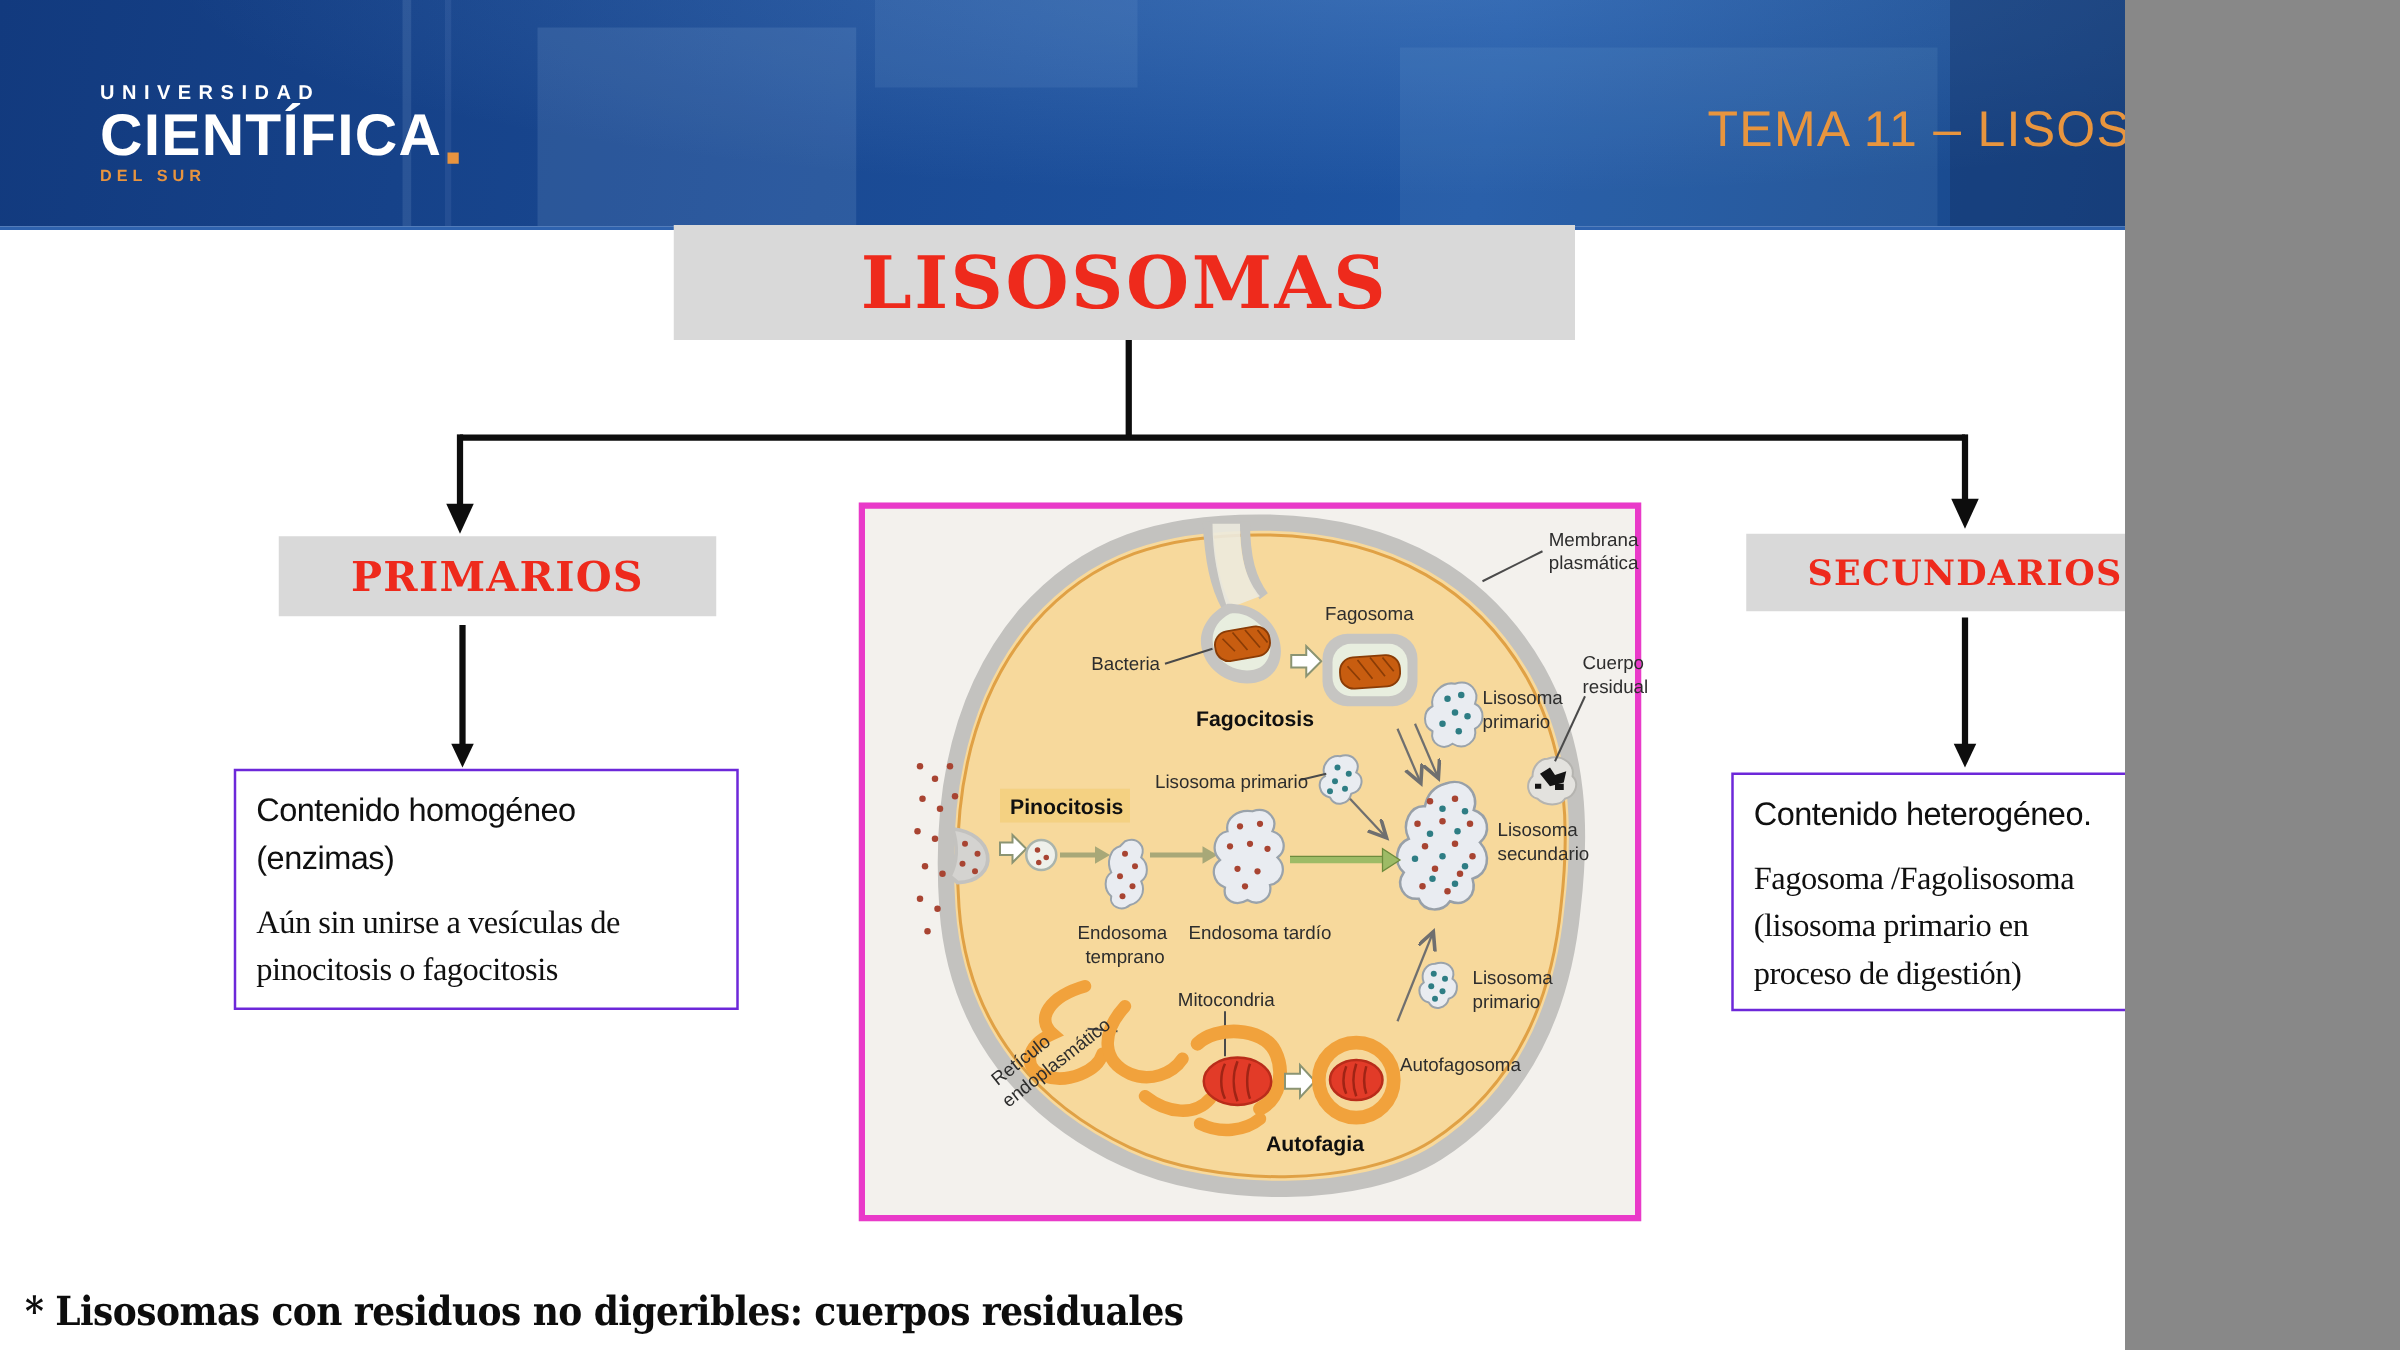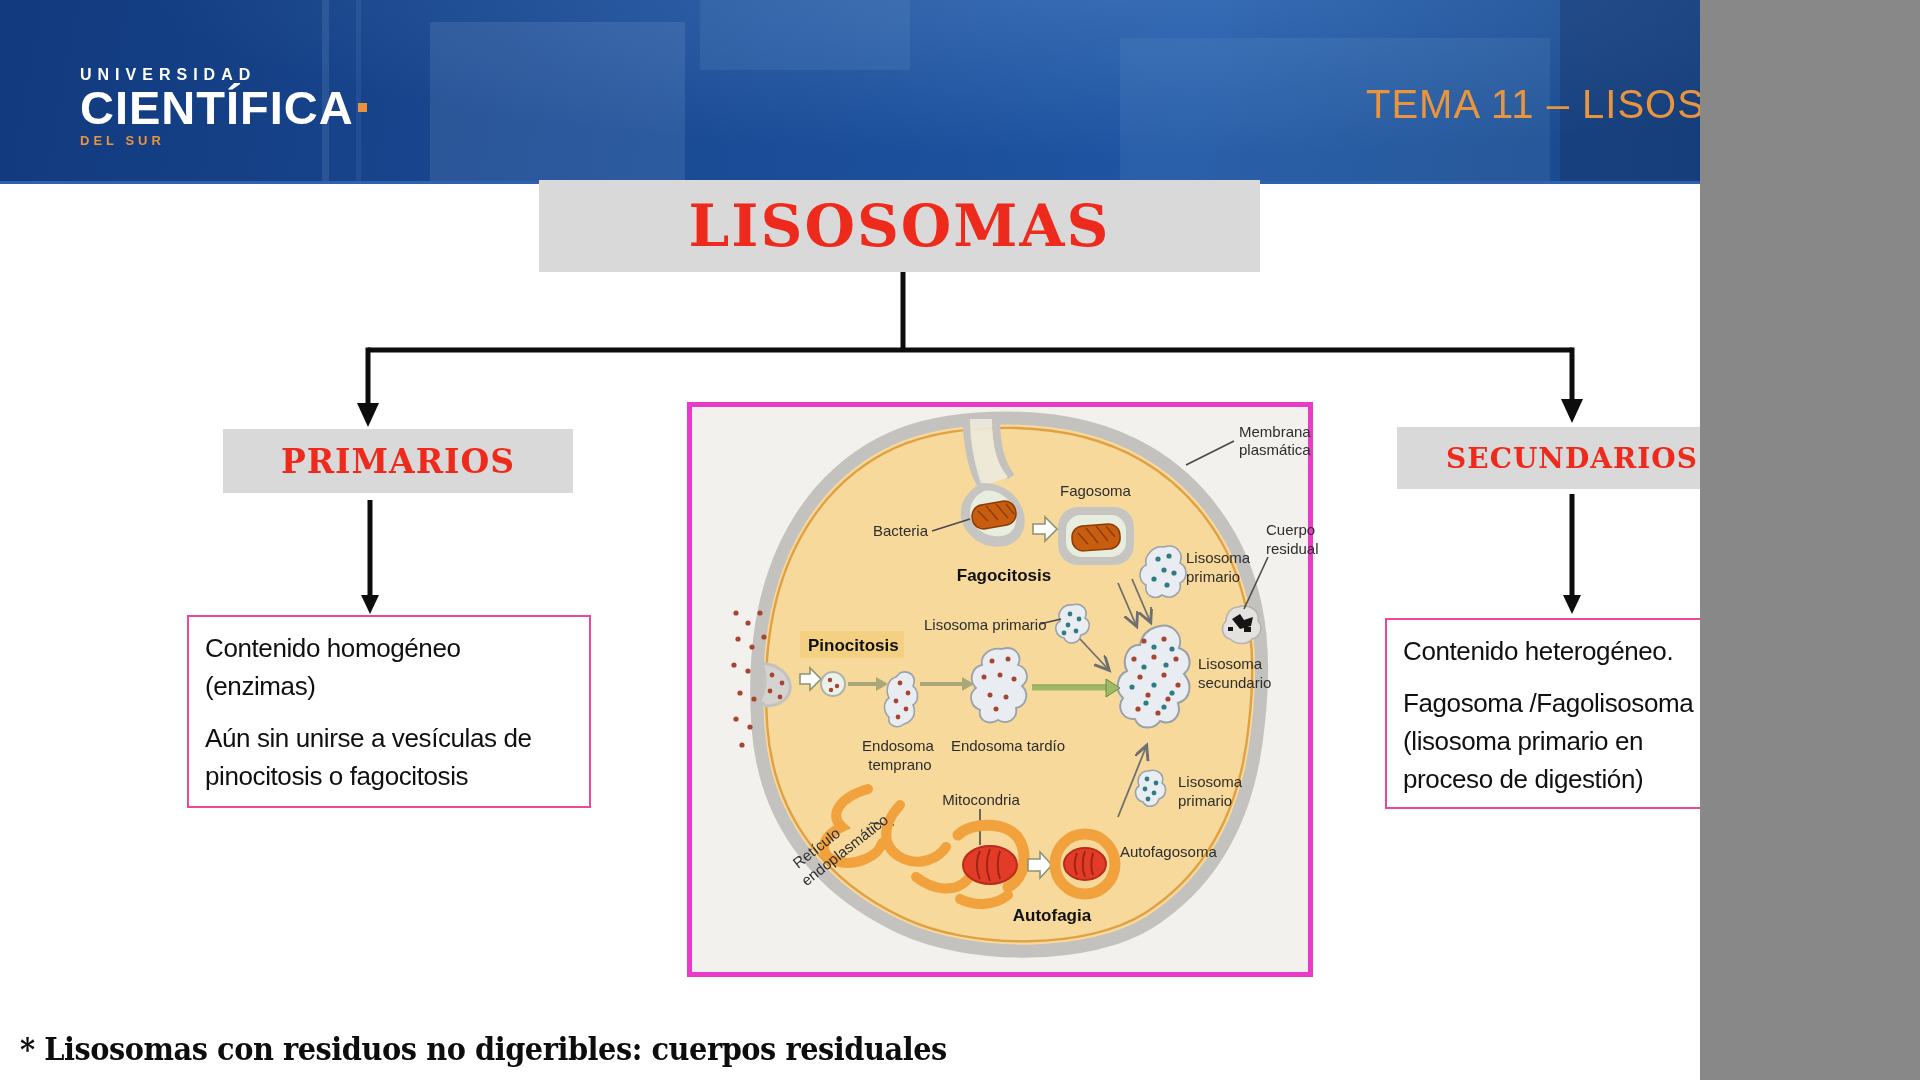--- a/index.html
+++ b/index.html
@@ -15,43 +15,43 @@
   .ph{position:absolute;background:rgba(175,205,240,.13);}
   .ph.p1{left:322px;top:0;width:7px;height:181px;}
   .ph.p2{left:356px;top:0;width:5px;height:181px;background:rgba(175,205,240,.09);}
   .ph.p3{left:430px;top:22px;width:255px;height:159px;}
   .ph.p4{left:700px;top:0;width:210px;height:70px;background:rgba(160,195,235,.10);}
   .ph.p5{left:1120px;top:38px;width:430px;height:143px;background:rgba(150,190,230,.11);}
   .ph.p6{left:1560px;top:0;width:360px;height:181px;background:rgba(20,45,95,.35);}
 
   .logo{position:absolute;left:80px;top:66px;color:#fff;}
   .logo-top{font-size:16px;font-weight:bold;letter-spacing:6px;}
-  .logo-row{display:flex;align-items:center;}
+  .logo-row{display:flex;align-items:flex-end;}
   .logo-name{font-size:47px;font-weight:bold;letter-spacing:1px;line-height:1.0;}
   .logo-mark{display:inline-block;width:9px;height:9px;background:#e8943f;margin-left:4px;}
   .logo-sub{font-size:13px;font-weight:bold;letter-spacing:4px;color:#e8943f;text-align:left;margin-top:2px;}
   .topic{position:absolute;left:1366px;top:82px;font-size:40px;letter-spacing:1px;color:#e8953e;}
 
   
   .gray-box{position:absolute;background:#d9d9d9;display:flex;align-items:center;justify-content:center;
             color:#ee2a1c;font-family:"DejaVu Serif",serif;font-weight:bold;}
   .title-box{left:539px;top:180px;width:721px;height:92px;font-size:58px;letter-spacing:2px;}
   .primarios-box{left:223px;top:429px;width:350px;height:64px;font-size:33px;letter-spacing:1px;}
   .secundarios-box{left:1397px;top:427px;width:350px;height:62px;font-size:28px;letter-spacing:1px;}
 
   
   .connectors{position:absolute;left:0;top:0;width:1920px;height:1080px;pointer-events:none;}
 
   
-  .desc-box{position:absolute;background:#fff;border:2px solid #ec4899;box-sizing:border-box;
+  .desc-box{position:absolute;background:#fff;border:2px solid #6d28d9;box-sizing:border-box;
             padding:12px 16px;font-size:26px;letter-spacing:-0.4px;line-height:38px;color:#101010;white-space:nowrap;}
   .desc-left{left:187px;top:615px;width:404px;height:193px;}
   .desc-right{left:1385px;top:618px;width:373px;height:191px;}
   .desc-box .para{margin:0 0 14px 0;}
-  .desc-box .para:last-child{margin-bottom:0;}
+  .desc-box .para:last-child{margin-bottom:0;font-family:Liberation Serif, serif;}
 
   
   .figure{position:absolute;left:687px;top:402px;width:626px;height:575px;box-sizing:border-box;
           border:5px solid #e93ac9;background:#f3f1ed;padding-left:28px;}
   .figure svg{display:block;}
   .dlab{font-family:"Liberation Sans",sans-serif;font-size:15px;fill:#2d2d2d;}
   .dlab.b{font-size:17px;font-weight:bold;fill:#101010;}
 
   
   .footnote{position:absolute;left:20px;top:1030px;font-family:"DejaVu Serif",serif;font-weight:bold;

